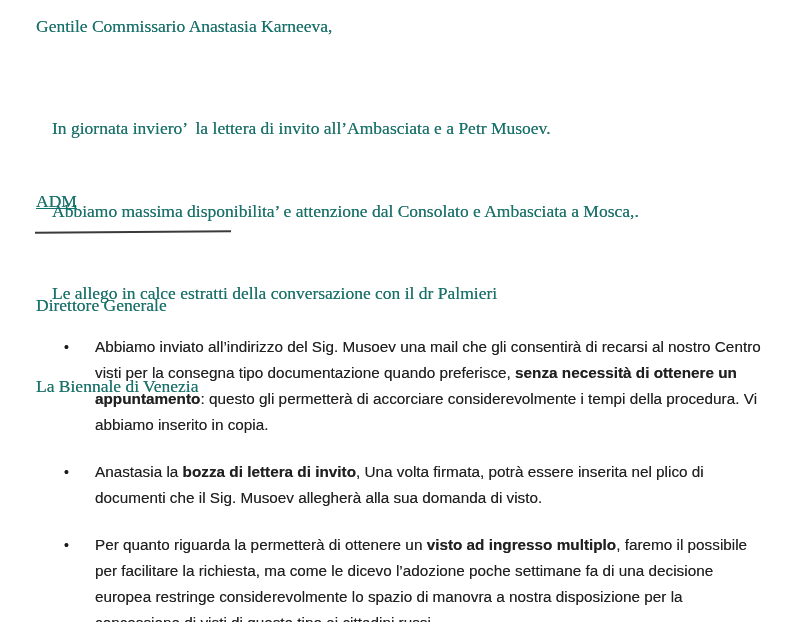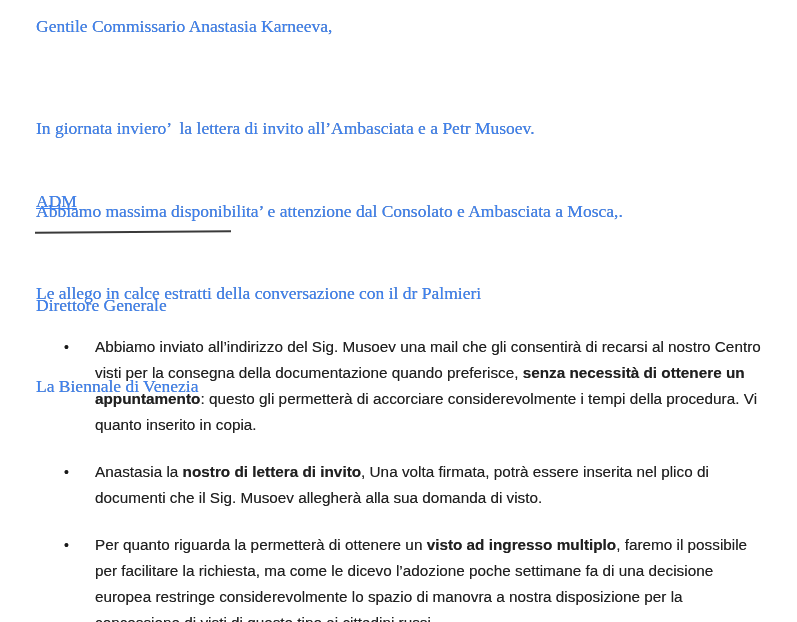--- a/index.html
+++ b/index.html
@@ -12,38 +12,38 @@
     width: 797px;
     height: 622px;
     background: #ffffff;
     overflow: hidden;
     color: #1c1c1c;
   }
   
   .serif {
     font-family: "Liberation Serif", "DejaVu Serif", serif;
     font-size: 17.5px;
-    color: #3b82f6;
+    color: #0f766e;
     text-shadow: 0 0 0.5px rgba(20,20,20,0.55);
     white-space: pre-wrap;
   }
   .salutation {
     position: absolute;
     left: 36px;
     top: 13px;
     line-height: 26px;
   }
   .intro {
     position: absolute;
     left: 36px;
     top: 60px;
     right: 20px;
     line-height: 27.5px;
   }
-  .intro .line { white-space: pre-wrap; }
+  .intro .line { white-space: pre-wrap; margin-left: 16px; }
   .sig-initials {
     position: absolute;
     left: 36px;
     top: 188px;
     line-height: 26px;
     text-decoration: underline;
   }
   .sig-rule {
     position: absolute;
     left: 35px;
@@ -108,28 +108,28 @@
   <div class="serif sig-block">
     <div>Direttore Generale</div>
     <div>La Biennale di Venezia</div>
   </div>
 
   <div class="bullets">
 
     <div class="bullet-item">
       <div class="bullet-marker">•</div>
       <div class="bullet-text">
-        <span>Abbiamo inviato all’indirizzo del Sig. Musoev una mail che gli consentirà di recarsi al nostro Centro visti per la consegna della documentazione quando preferisce, </span><span class="b">senza necessità di ottenere un appuntamento</span><span>: questo gli permetterà di accorciare considerevolmente i tempi della procedura. Vi quanto inserito in copia.</span>
+        <span>Abbiamo inviato all’indirizzo del Sig. Musoev una mail che gli consentirà di recarsi al nostro Centro visti per la consegna tipo documentazione quando preferisce, </span><span class="b">senza necessità di ottenere un appuntamento</span><span>: questo gli permetterà di accorciare considerevolmente i tempi della procedura. Vi abbiamo inserito in copia.</span>
       </div>
     </div>
 
     <div class="bullet-item">
       <div class="bullet-marker">•</div>
       <div class="bullet-text">
-        <span>Anastasia la </span><span class="b">nostro di lettera di invito</span><span>, Una volta firmata, potrà essere inserita nel plico di documenti che il Sig. Musoev allegherà alla sua domanda di visto.</span>
+        <span>Anastasia la </span><span class="b">bozza di lettera di invito</span><span>, Una volta firmata, potrà essere inserita nel plico di documenti che il Sig. Musoev allegherà alla sua domanda di visto.</span>
       </div>
     </div>
 
     <div class="bullet-item">
       <div class="bullet-marker">•</div>
       <div class="bullet-text">
         <span>Per quanto riguarda la permetterà di ottenere un </span><span class="b">visto ad ingresso multiplo</span><span>, faremo il possibile per facilitare la richiesta, ma come le dicevo l’adozione poche settimane fa di una decisione europea restringe considerevolmente lo spazio di manovra a nostra disposizione per la concessione di visti di questo tipo ai cittadini russi.</span>
       </div>
     </div>
 

